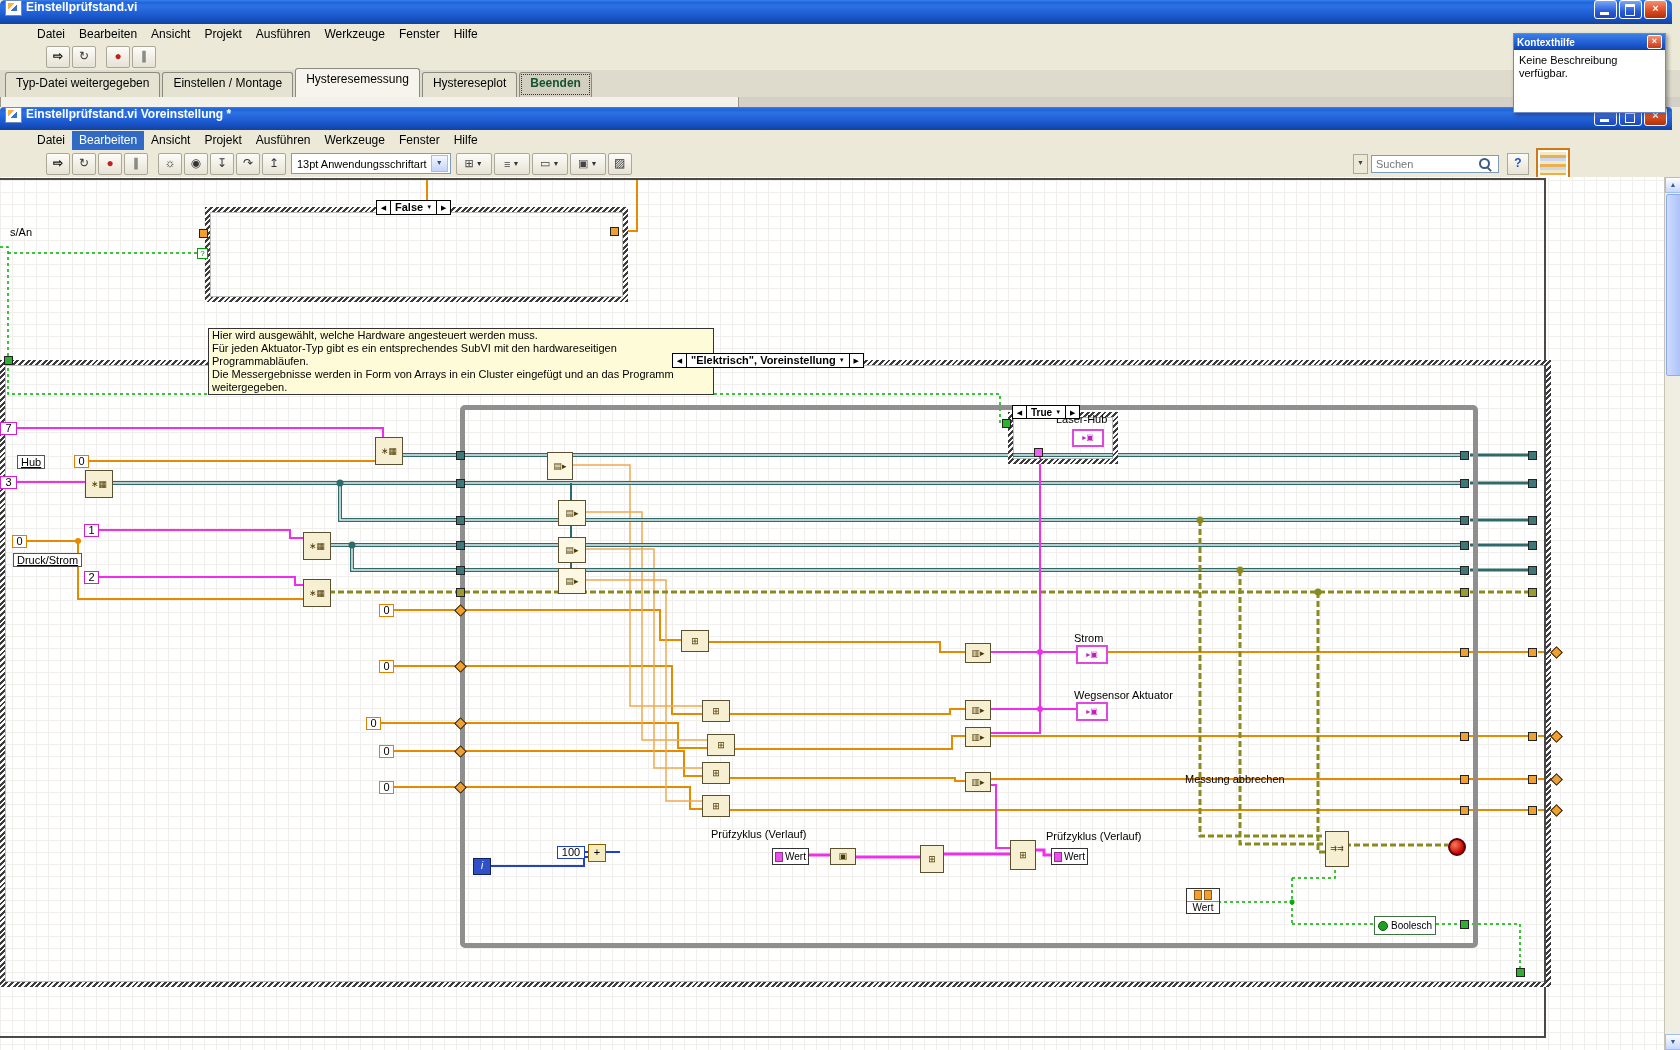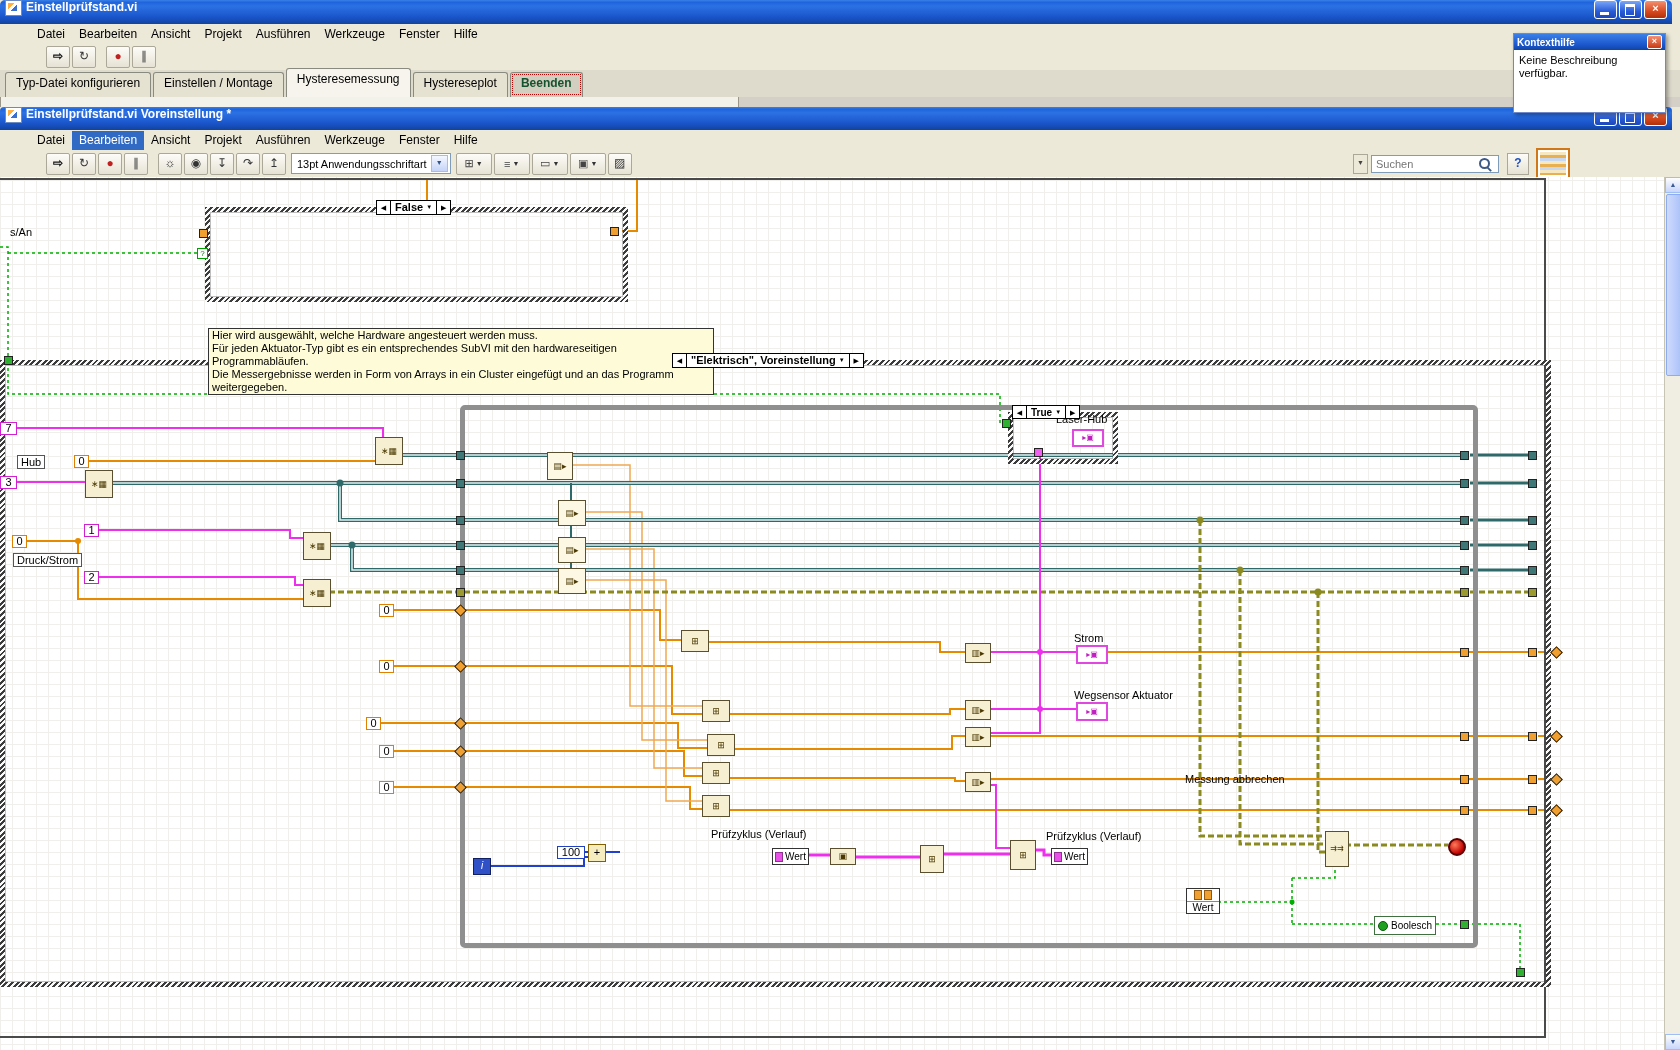--- a/index.html
+++ b/index.html
@@ -100,21 +100,21 @@
   .node.flat{background:#fdf8e4;}
   .ind{position:absolute;background:#fff;border:2px solid #e048e0;color:#c020c0;z-index:3;display:flex;
     align-items:center;justify-content:center;font-size:8px;line-height:1;}
   .merge{font-size:8px;letter-spacing:0;word-break:break-all;padding:1px;}
   .const{position:absolute;background:#fff;border:1px solid;z-index:3;font-size:11px;line-height:11px;text-align:center;padding:0 1px;}
   .const.pink{border-color:#d020d0;}
   .const.orange{border-color:#e08000;}
   .const.blue{border-color:#2040c0;}
   .iter{position:absolute;background:#3050c8;color:#fff;border:1px solid #102060;z-index:3;font-size:10px;
     font-style:italic;text-align:center;line-height:13px;}
-  .labelbox{position:absolute;background:#fff;border:1px solid #555;font-size:11px;line-height:12px;padding:0 3px;z-index:3;white-space:nowrap;}
+  .labelbox{position:absolute;background:#fff;border:1px solid #555;font-size:11px;line-height:12px;padding:0 3px;z-index:3;white-space:nowrap;text-decoration:underline;}
   .freelabel{position:absolute;font-size:11px;z-index:3;white-space:nowrap;}
   .comment{position:absolute;background:#fefcd8;border:1px solid #333;font-size:11px;line-height:13px;padding:0 3px;z-index:3;}
   .wert{position:absolute;display:flex;align-items:center;gap:2px;background:#fff;border:1px solid #333;z-index:3;
     font-size:10px;line-height:12px;padding:0 2px;white-space:nowrap;}
   .chip{width:6px;height:8px;background:#e850e8;border:1px solid #903090;flex:0 0 auto;}
   .chip.or{background:#f0a030;border-color:#905810;}
   .prop{position:absolute;width:32px;background:#fff;border:1px solid #333;z-index:3;font-size:10px;text-align:center;}
   .prop .prow{display:flex;gap:2px;justify-content:center;padding:1px;border-bottom:1px solid #888;}
   .bool{position:absolute;display:flex;align-items:center;gap:3px;background:#fff;border:1px solid #407040;
     font-size:10px;padding:0 3px;z-index:3;white-space:nowrap;}
@@ -163,21 +163,21 @@
       <span class="menu-item">Hilfe</span>
     </div>
     <div class="toolbar" style="top:44px;height:26px">
       <span class="tbtn run">⇨</span>
       <span class="tbtn">↻</span>
       <span class="sep"></span>
       <span class="tbtn abort">●</span>
       <span class="tbtn">∥</span>
     </div>
     <div class="tabrow">
-      <span class="tab">Typ-Datei konfigurieren</span>
+      <span class="tab">Typ-Datei weitergegeben</span>
       <span class="tab">Einstellen / Montage</span>
       <span class="tab active">Hysteresemessung</span>
       <span class="tab">Hystereseplot</span>
       <span class="tab quit">Beenden</span>
     </div>
     <div class="substrip">
       <div class="hscroll"></div>
     </div>
   </div>
 

